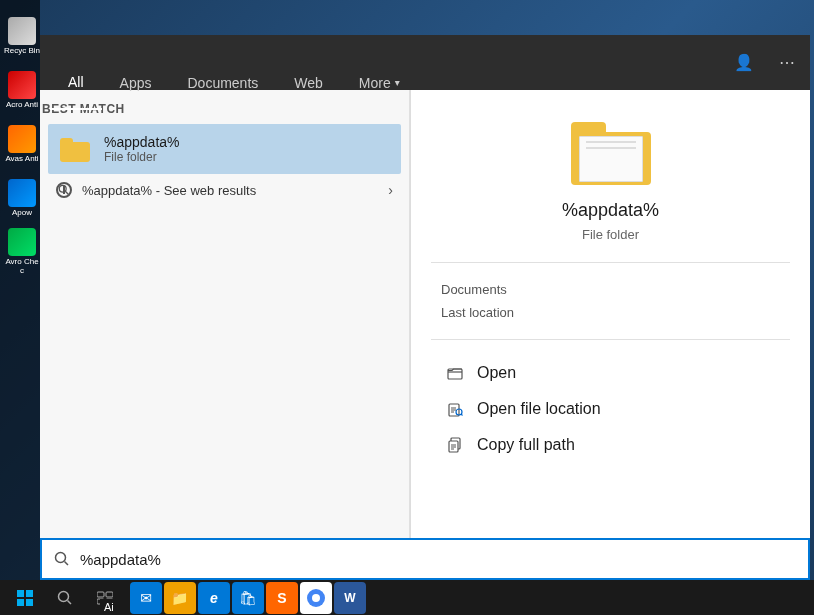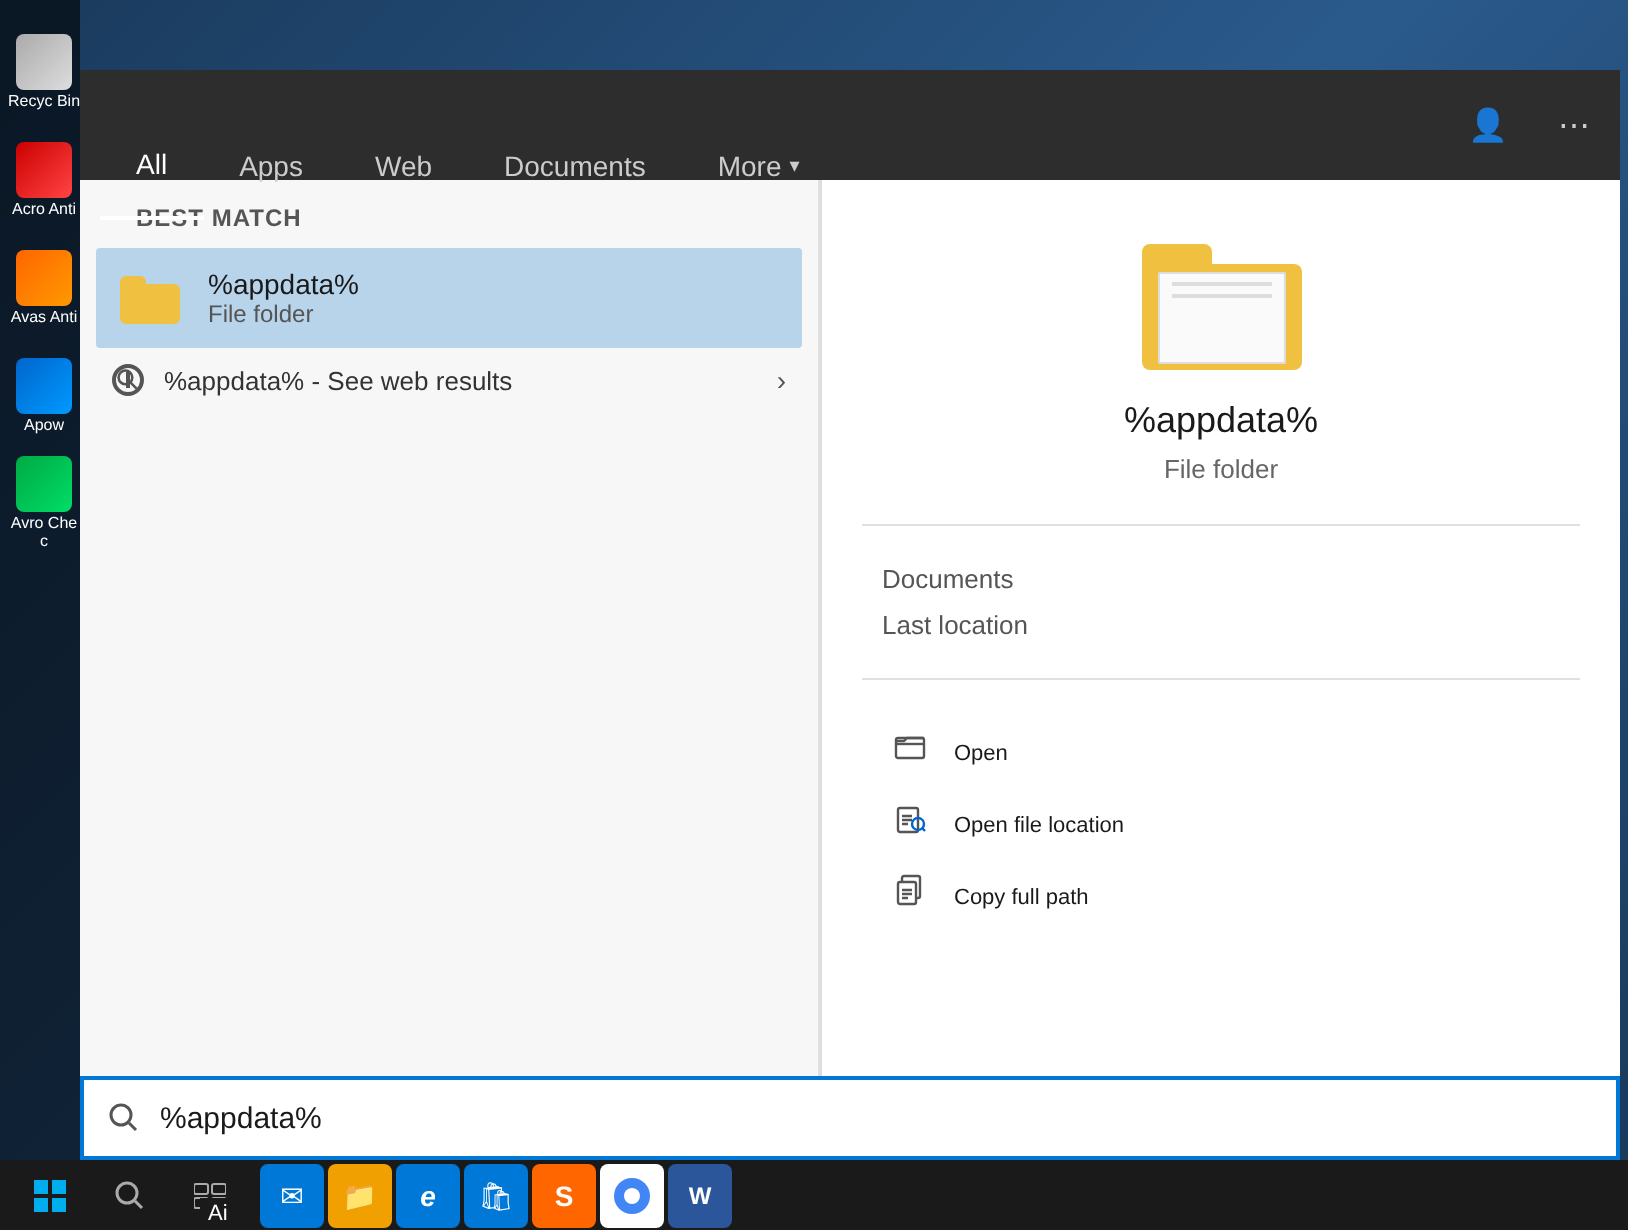--- a/index.html
+++ b/index.html
@@ -142,21 +142,21 @@
     .left-panel {
       width: 370px;
       background: #f7f7f7;
       border-right: 1px solid #e0e0e0;
       display: flex;
       flex-direction: column;
       flex-shrink: 0;
     }
 
     .best-match-header {
-      padding: 12px 16px 8px 28px;
+      padding: 12px 16px 8px 2px;
       font-size: 12px;
       color: #555;
       font-weight: 600;
       text-transform: uppercase;
       letter-spacing: 0.5px;
     }
 
     .best-match-item {
       background: #b8d4ea;
       margin: 0 8px;
@@ -372,25 +372,25 @@
       margin: 15px 0;
     }
 
     .actions-section {
       width: 100%;
       padding: 0 10px;
     }
 
     .action-item {
       display: flex;
-      align-items: flex-end;
+      align-items: center;
       gap: 12px;
       padding: 8px 4px;
       cursor: pointer;
-      font-size: 11px;
+      font-size: 16px;
       color: #1a1a1a;
     }
 
     .action-icon {
       width: 20px;
       height: 20px;
       display: flex;
       align-items: center;
       justify-content: center;
       flex-shrink: 0;
@@ -524,24 +524,24 @@
 <div class="start-menu">
 
   <div class="tabs-bar">
     <div class="tab-item active">
       <span>All</span>
     </div>
     <div class="tab-item">
       <span>Apps</span>
     </div>
     <div class="tab-item">
+      <span>Documents</span>
+    </div>
+    <div class="tab-item">
       <span>Web</span>
-    </div>
-    <div class="tab-item">
-      <span>Documents</span>
     </div>
     <div class="tab-item tab-more">
       <span>More</span>
       <span class="tab-more-arrow">▾</span>
     </div>
     <div class="tabs-right">
       <span class="tabs-icon-btn">👤</span>
       <span class="tabs-icon-btn">⋯</span>
     </div>
   </div>

